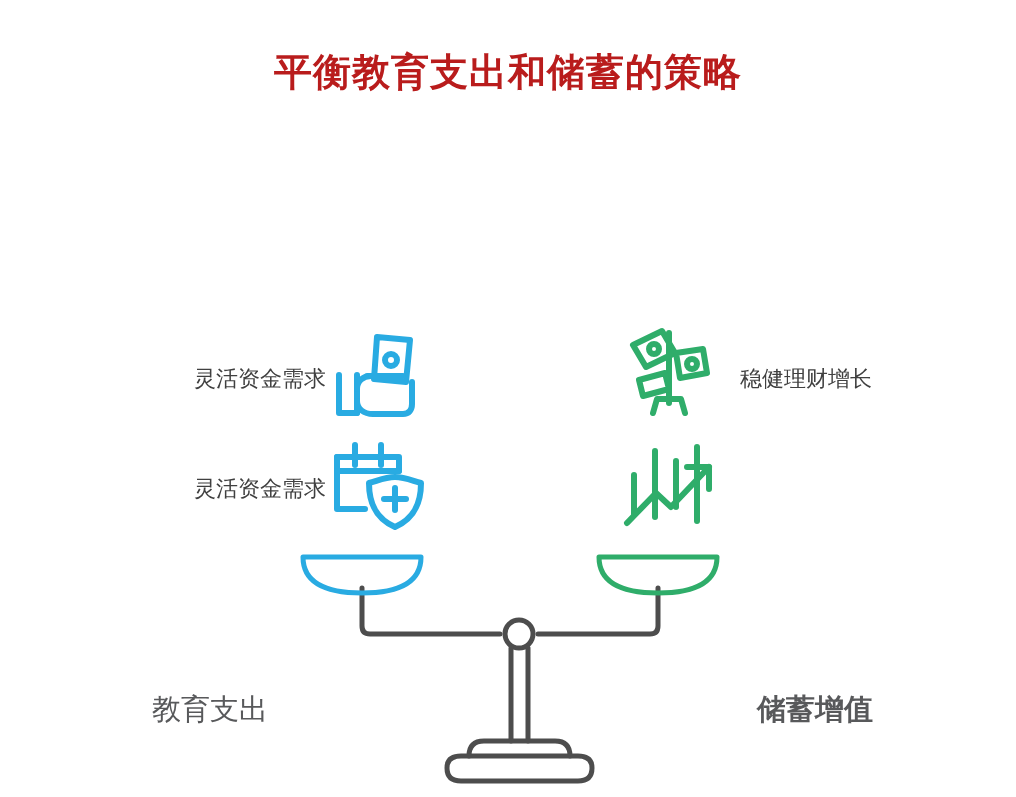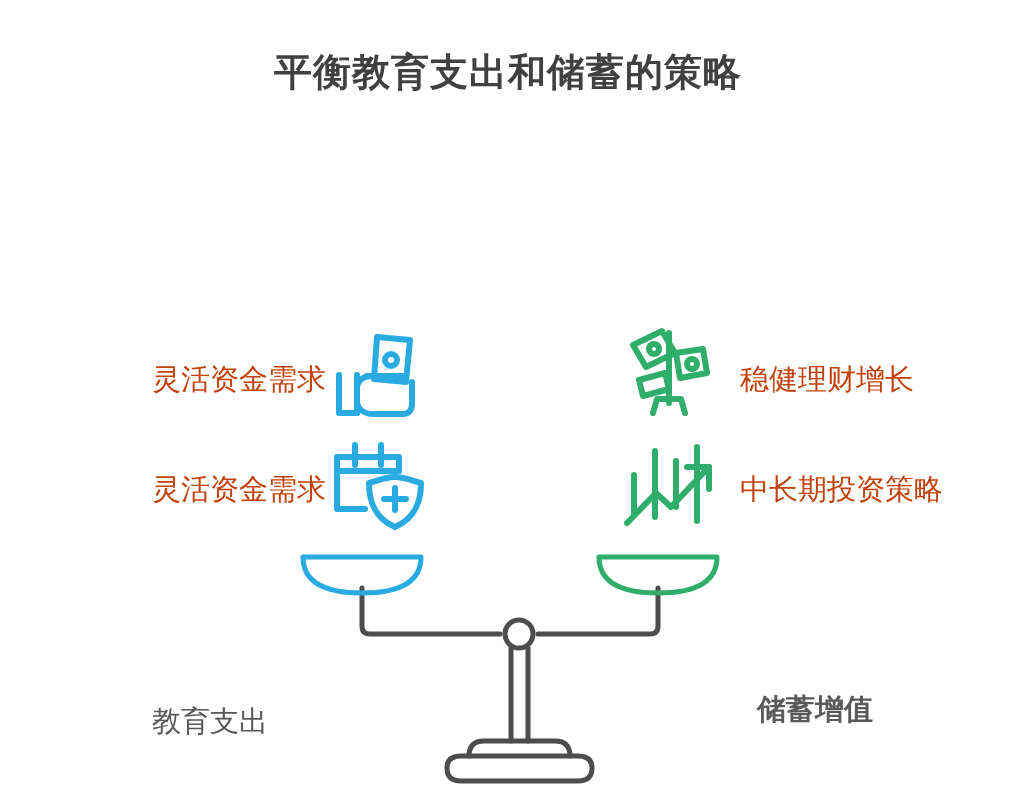--- a/index.html
+++ b/index.html
@@ -18,29 +18,29 @@
     overflow: hidden;
   }
   #title {
     position: absolute;
     left: 0;
     top: 48px;
     width: 1016px;
     text-align: center;
     font-size: 38px;
     font-weight: bold;
-    color: #404040;
+    color: #b91c1c;
     letter-spacing: 1px;
     line-height: 48px;
     white-space: nowrap;
   }
   .side-label {
     position: absolute;
-    font-size: 29px;
-    color: #c2410c;
+    font-size: 22px;
+    color: #404040;
     white-space: nowrap;
     line-height: 38px;
   }
   .lbl-left {
     text-align: right;
   }
   .lbl-right {
     text-align: left;
   }
   #label-left-1  { right: 690px; top: 360px; }
@@ -49,21 +49,21 @@
   #label-right-2 { left: 740px;  top: 470px; }
 
   .bottom-label {
     position: absolute;
     font-size: 29px;
     color: #58595b;
     white-space: nowrap;
     line-height: 38px;
     top: 690px;
   }
-  #bottom-left  { left: 152px; margin-top: 12px; }
+  #bottom-left  { left: 152px; }
   #bottom-right { left: 757px; font-weight: bold; }
 
   .icon-box {
     position: absolute;
     width: 92px;
     height: 92px;
   }
   #icon-left-1  { left: 333px; top: 329px; }
   #icon-left-2  { left: 333px; top: 439px; }
   #icon-right-1 { left: 623px; top: 325px; }
@@ -85,21 +85,20 @@
 <div id="canvas">
 
   <div id="title">平衡教育支出和储蓄的策略</div>
 
   <div class="side-label lbl-left" id="label-left-1">灵活资金需求</div>
 
   <div class="side-label lbl-left" id="label-left-2">灵活资金需求</div>
 
   <div class="side-label lbl-right" id="label-right-1">稳健理财增长</div>
 
-  <div class="side-label lbl-right" id="label-right-2">中长期投资策略</div>
 
   <div class="bottom-label" id="bottom-left">教育支出</div>
 
   <div class="bottom-label" id="bottom-right">储蓄增值</div>
 
   <div class="icon-box" id="icon-left-1">
     <svg width="92" height="92" viewBox="0 0 92 92" fill="none" stroke="#29ABE2" stroke-width="6" stroke-linecap="round" stroke-linejoin="round">
 
       <path d="M44 8 L77 11 L73 53 L41 50 Z"></path>
       <circle cx="58" cy="31" r="6"></circle>

